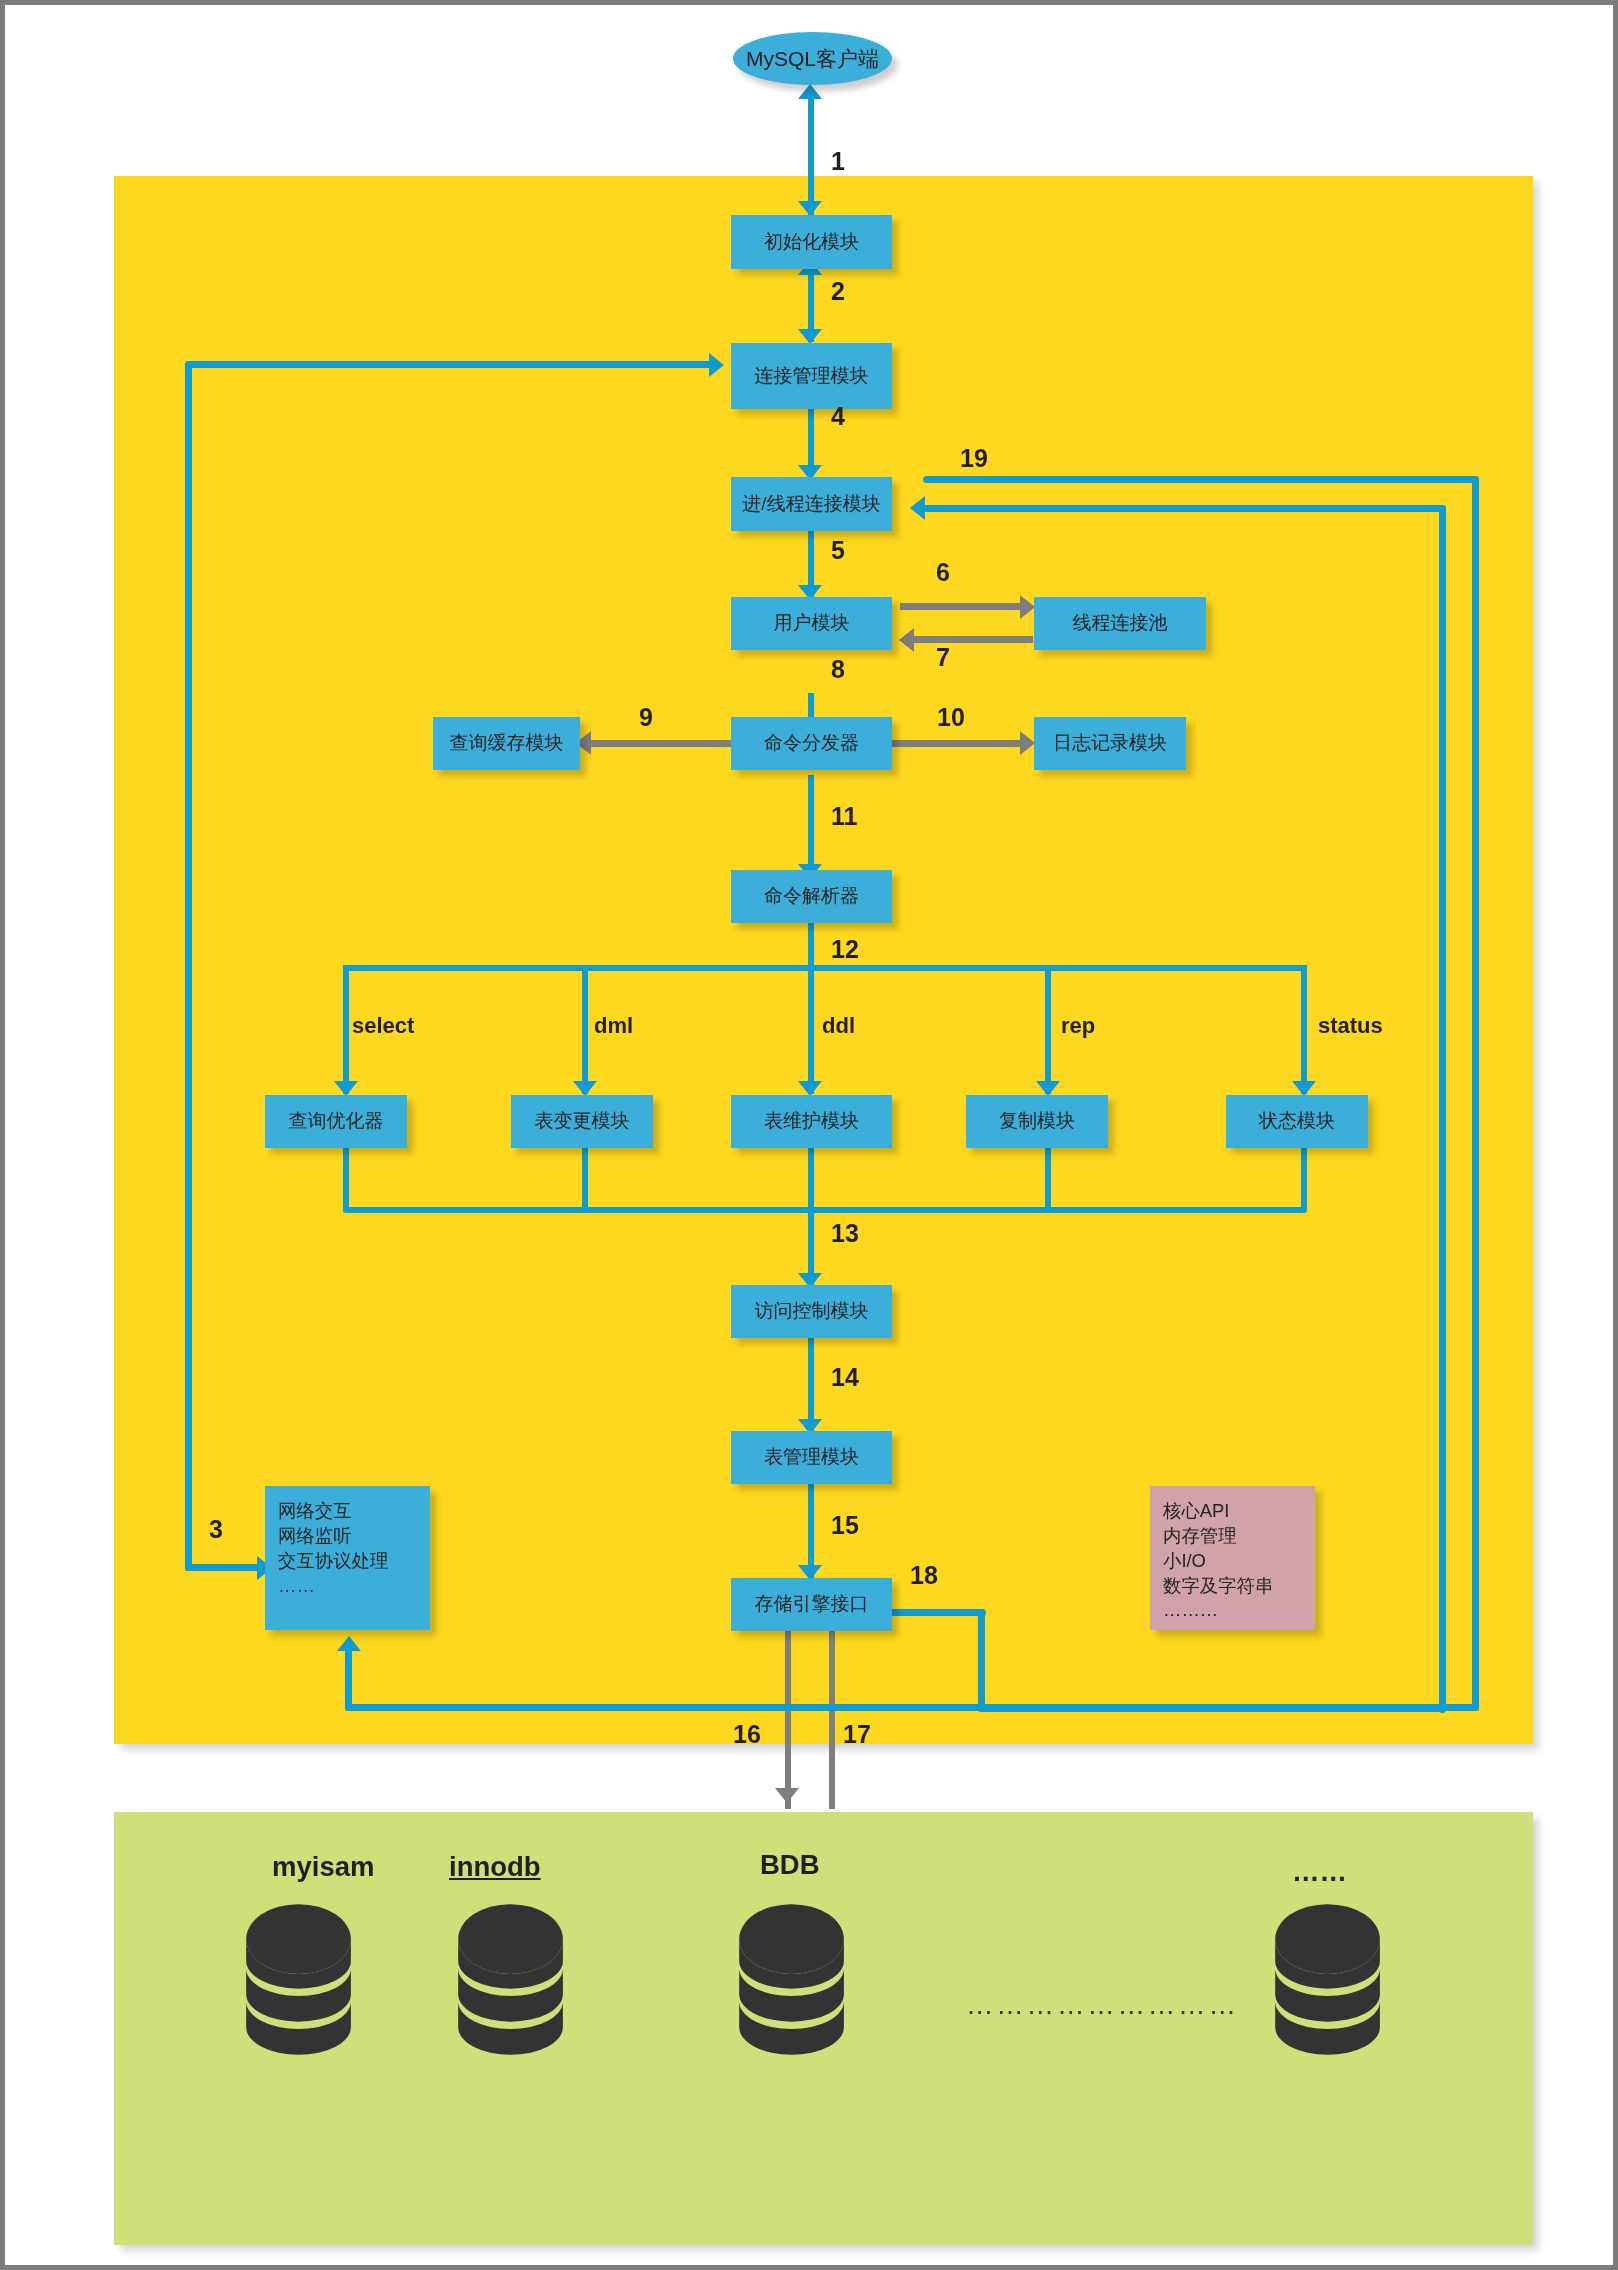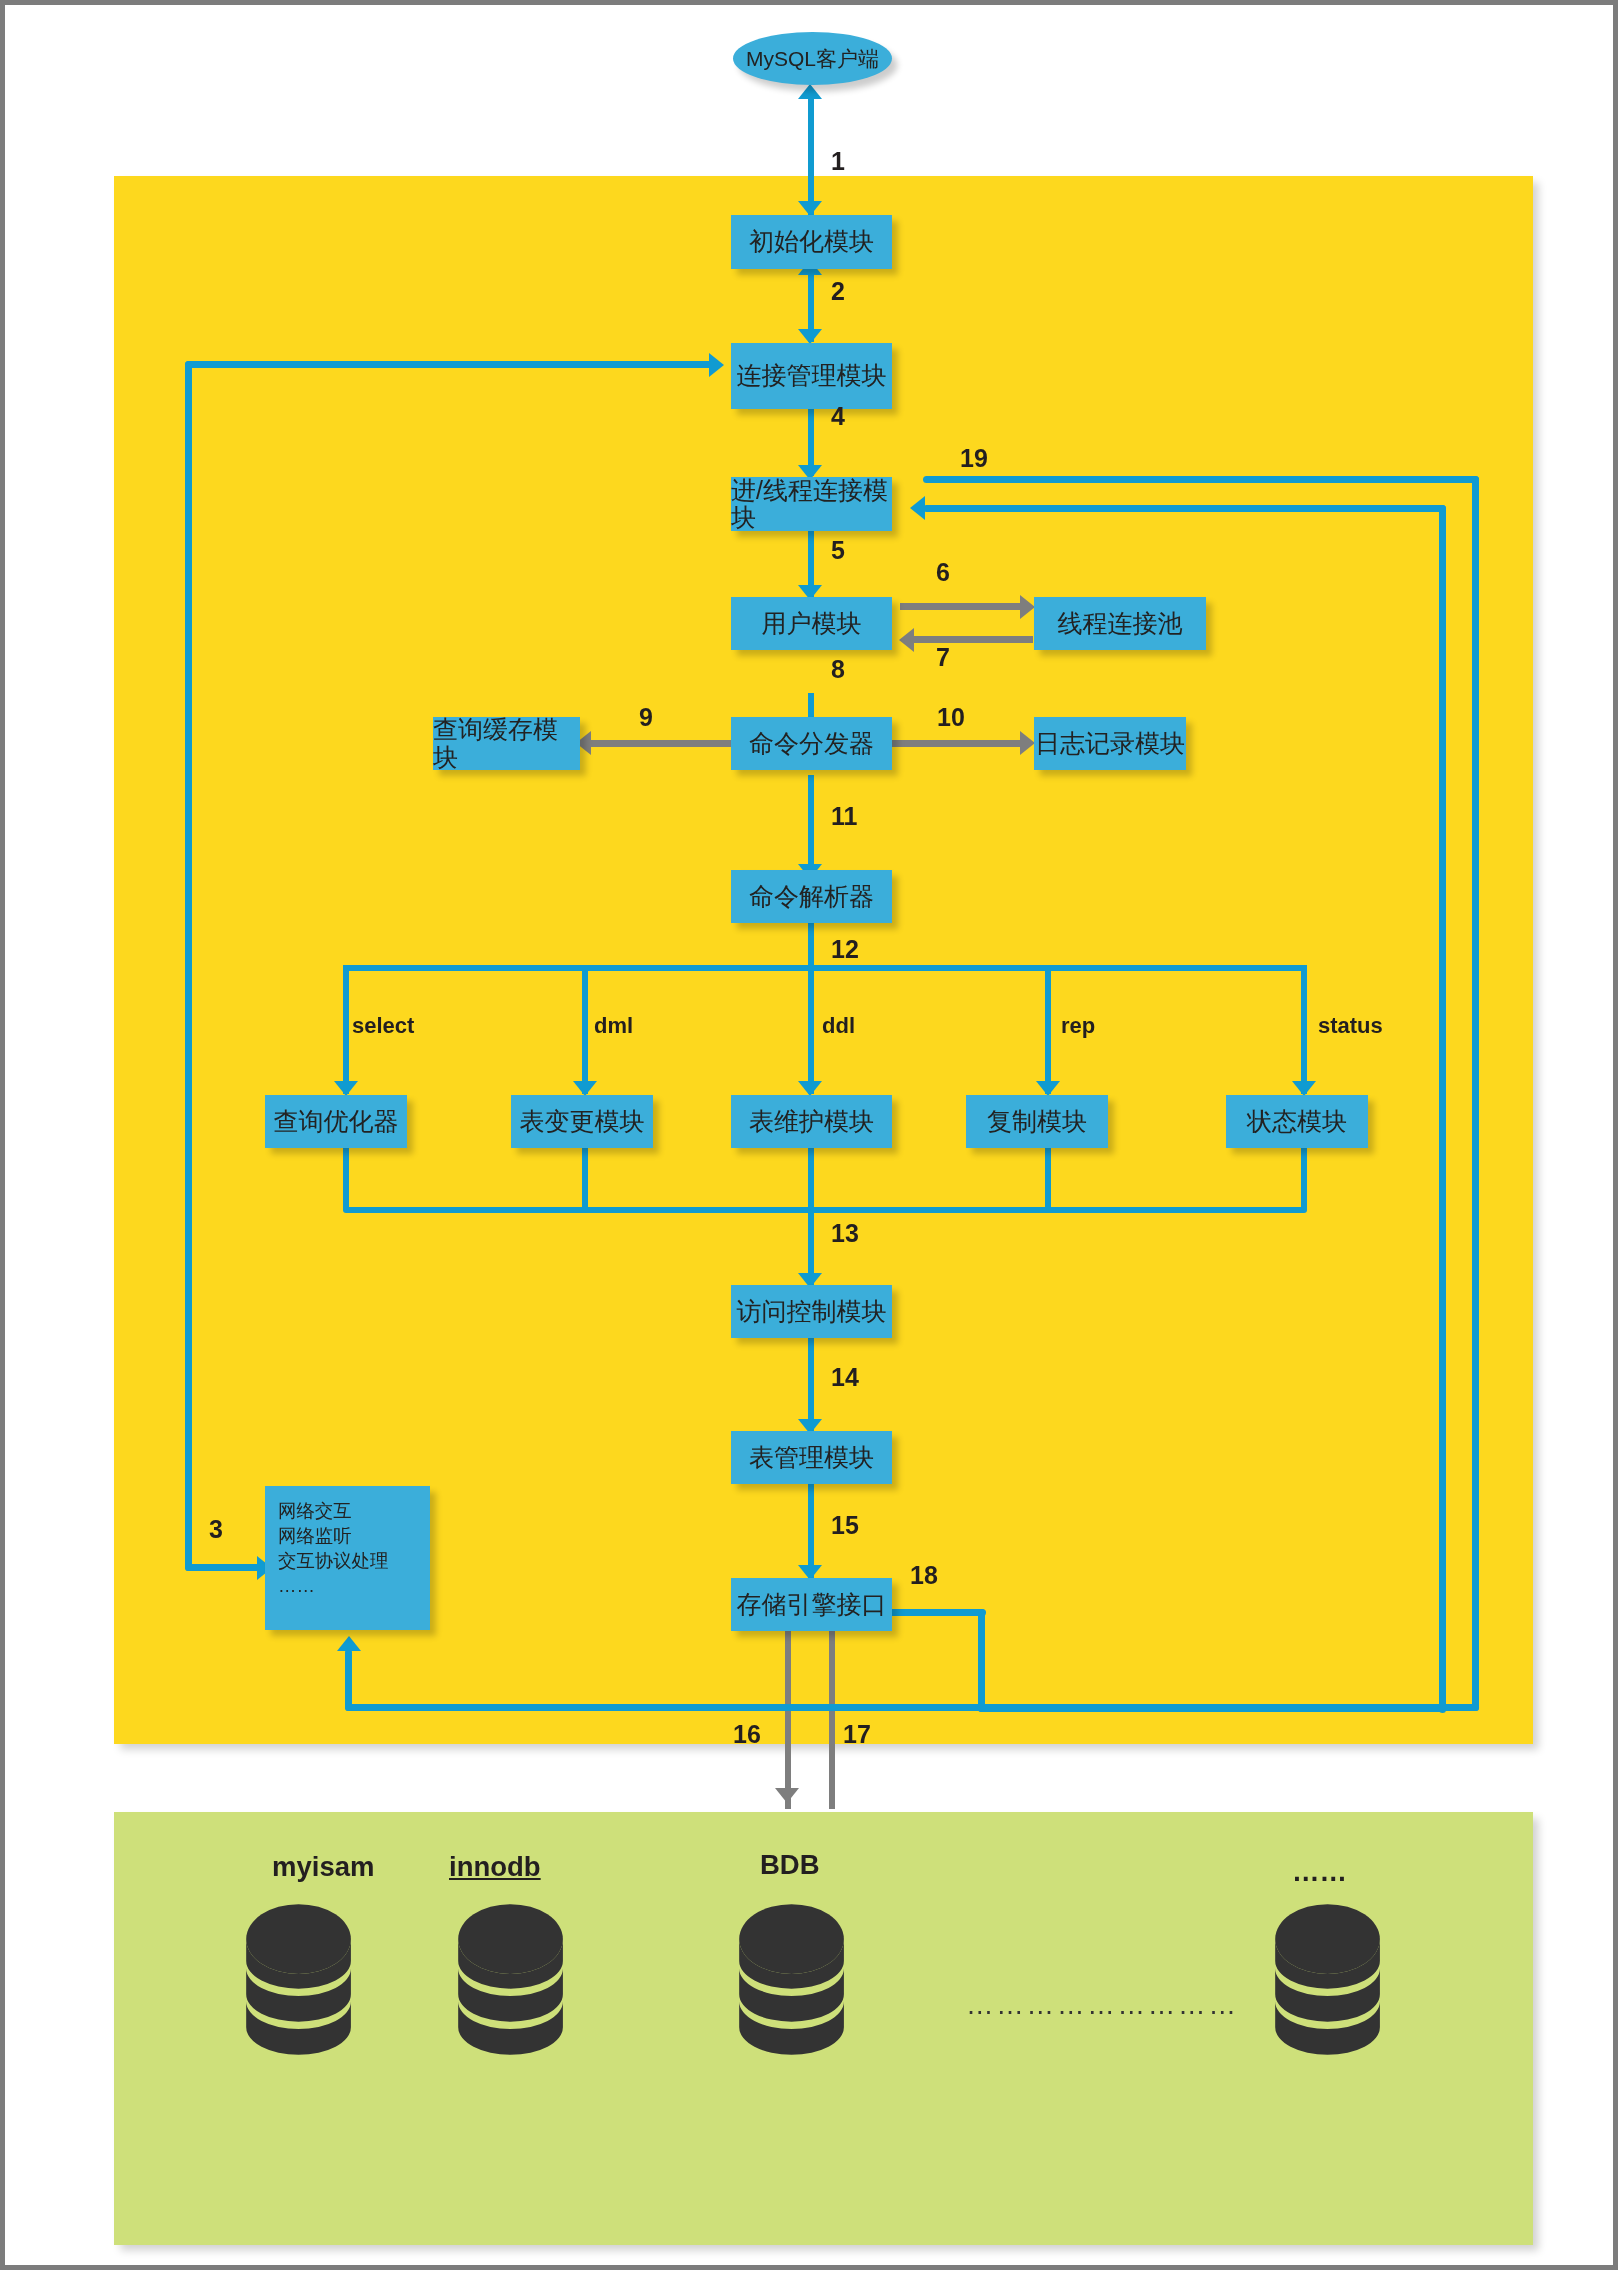--- a/index.html
+++ b/index.html
@@ -41,21 +41,21 @@
     box-shadow: 5.5px 6.4px 8.3px rgba(0,0,0,0.18);
   }
   
   .node {
     position: absolute;
     background: #3BAEDA;
     color: #222;
     display: flex;
     align-items: center;
     justify-content: center;
-    font-size: 25px;
+    font-size: 19px;
     box-shadow: 5.5px 6.4px 6.4px rgba(0,0,0,0.20);
     box-sizing: border-box;
     z-index: 6;
     line-height: 1.1;
   }
   .node.ellipse {
     border-radius: 50%;
     font-size: 21px;
   }
   .node.multiline {
@@ -323,20 +323,27 @@
     <span>存储引擎接口</span>
   </div>
 
   <div class="node multiline" style="left:260px;top:1481px;width:165px;height:144px;">
     <div>网络交互</div>
     <div>网络监听</div>
     <div>交互协议处理</div>
     <div>……</div>
   </div>
 
+  <div class="node multiline pink" style="left:1145px;top:1481px;width:165px;height:144px;">
+    <div>核心API</div>
+    <div>内存管理</div>
+    <div>小I/O</div>
+    <div>数字及字符串</div>
+    <div>………</div>
+  </div>
 
   <div class="lbl" style="left:826px;top:142px;">1</div>
   <div class="lbl" style="left:826px;top:272px;">2</div>
   <div class="lbl" style="left:204px;top:1510px;">3</div>
   <div class="lbl" style="left:826px;top:397px;">4</div>
   <div class="lbl" style="left:826px;top:531px;">5</div>
   <div class="lbl" style="left:931px;top:553px;">6</div>
   <div class="lbl" style="left:931px;top:638px;">7</div>
   <div class="lbl" style="left:826px;top:650px;">8</div>
   <div class="lbl" style="left:634px;top:698px;">9</div>

